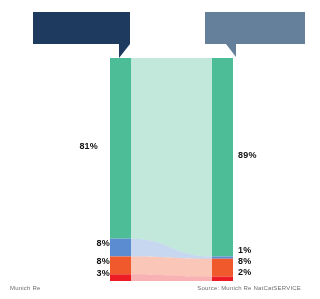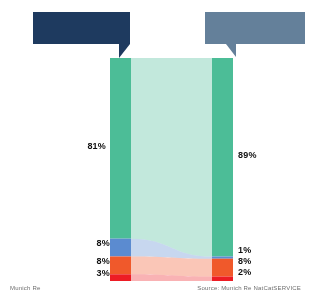--- a/index.html
+++ b/index.html
@@ -36,21 +36,21 @@
   #flow{position:absolute;left:0;top:0;width:310px;height:299px;}
 
   
   .vlabel{
     position:absolute;font-size:9px;font-weight:bold;
     color:#111111;letter-spacing:.2px;white-space:nowrap;
   }
   .vlabel.r{text-align:right;}
   .vlabel.l{text-align:center;}
 
-  #lbl-l-0{right:204px;top:141px;}
+  #lbl-l-0{right:212px;top:141px;}
   #lbl-l-1{right:200px;top:238px;}
   #lbl-l-2{right:200px;top:256px;}
   #lbl-l-3{right:200px;top:268px;}
 
   #lbl-r-0{left:238px;top:150px;}
   #lbl-r-1{left:238px;top:245px;}
   #lbl-r-2{left:238px;top:256px;}
   #lbl-r-3{left:238px;top:267px;}
 
   

